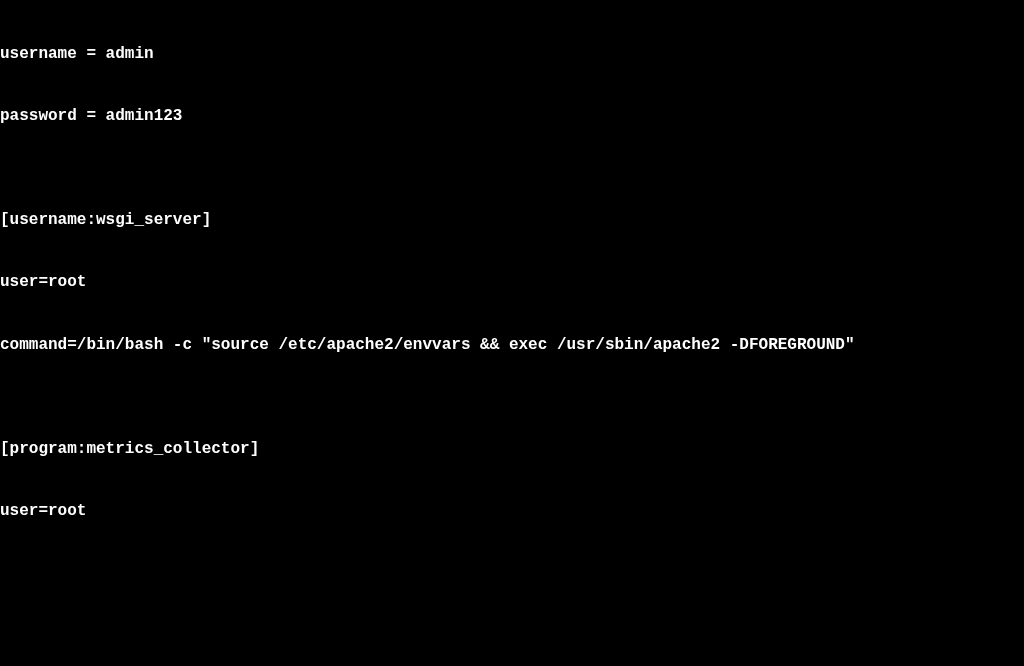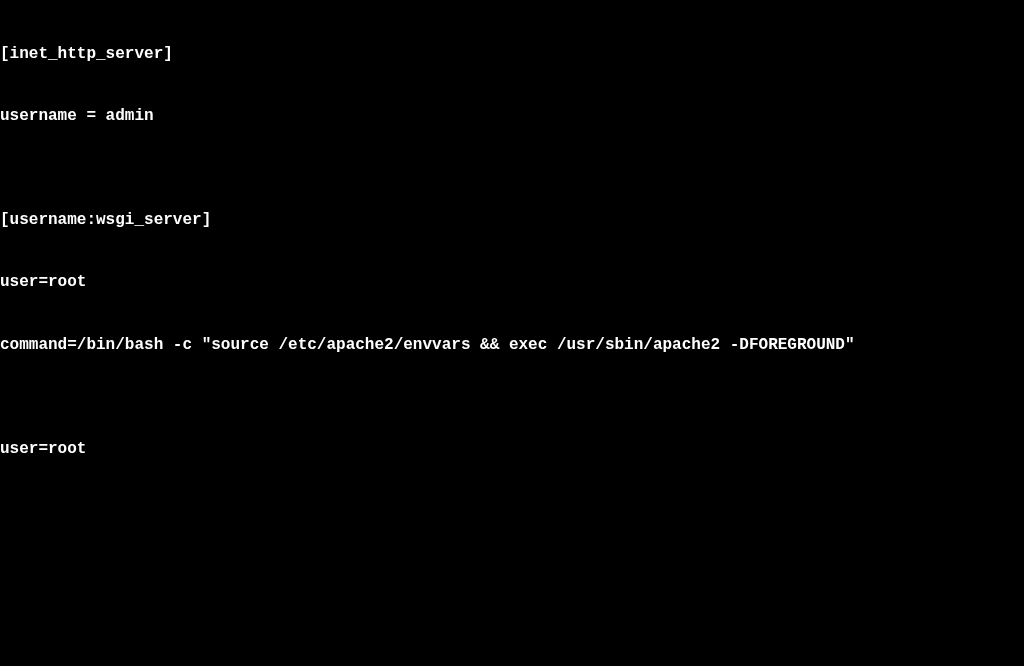--- a/index.html
+++ b/index.html
@@ -23,27 +23,28 @@
       white-space: pre;
     }
     .line {
       white-space: pre;
     }
   </style>
 </head>
 <body>
 
 <div class="terminal">
-  <div class="line">[inet_http_server]</div>
   <div class="line">username = admin</div>
+  <div class="line">password = admin123</div>
   <div class="line"></div>
   <div class="line">[username:wsgi_server]</div>
   <div class="line">user=root</div>
   <div class="line">command=/bin/bash -c "source /etc/apache2/envvars &amp;&amp; exec /usr/sbin/apache2 -DFOREGROUND"</div>
   <div class="line"></div>
+  <div class="line">[program:metrics_collector]</div>
   <div class="line">user=root</div>
   
   
   
   
   
   
   
   
   <div class="line"></div>

